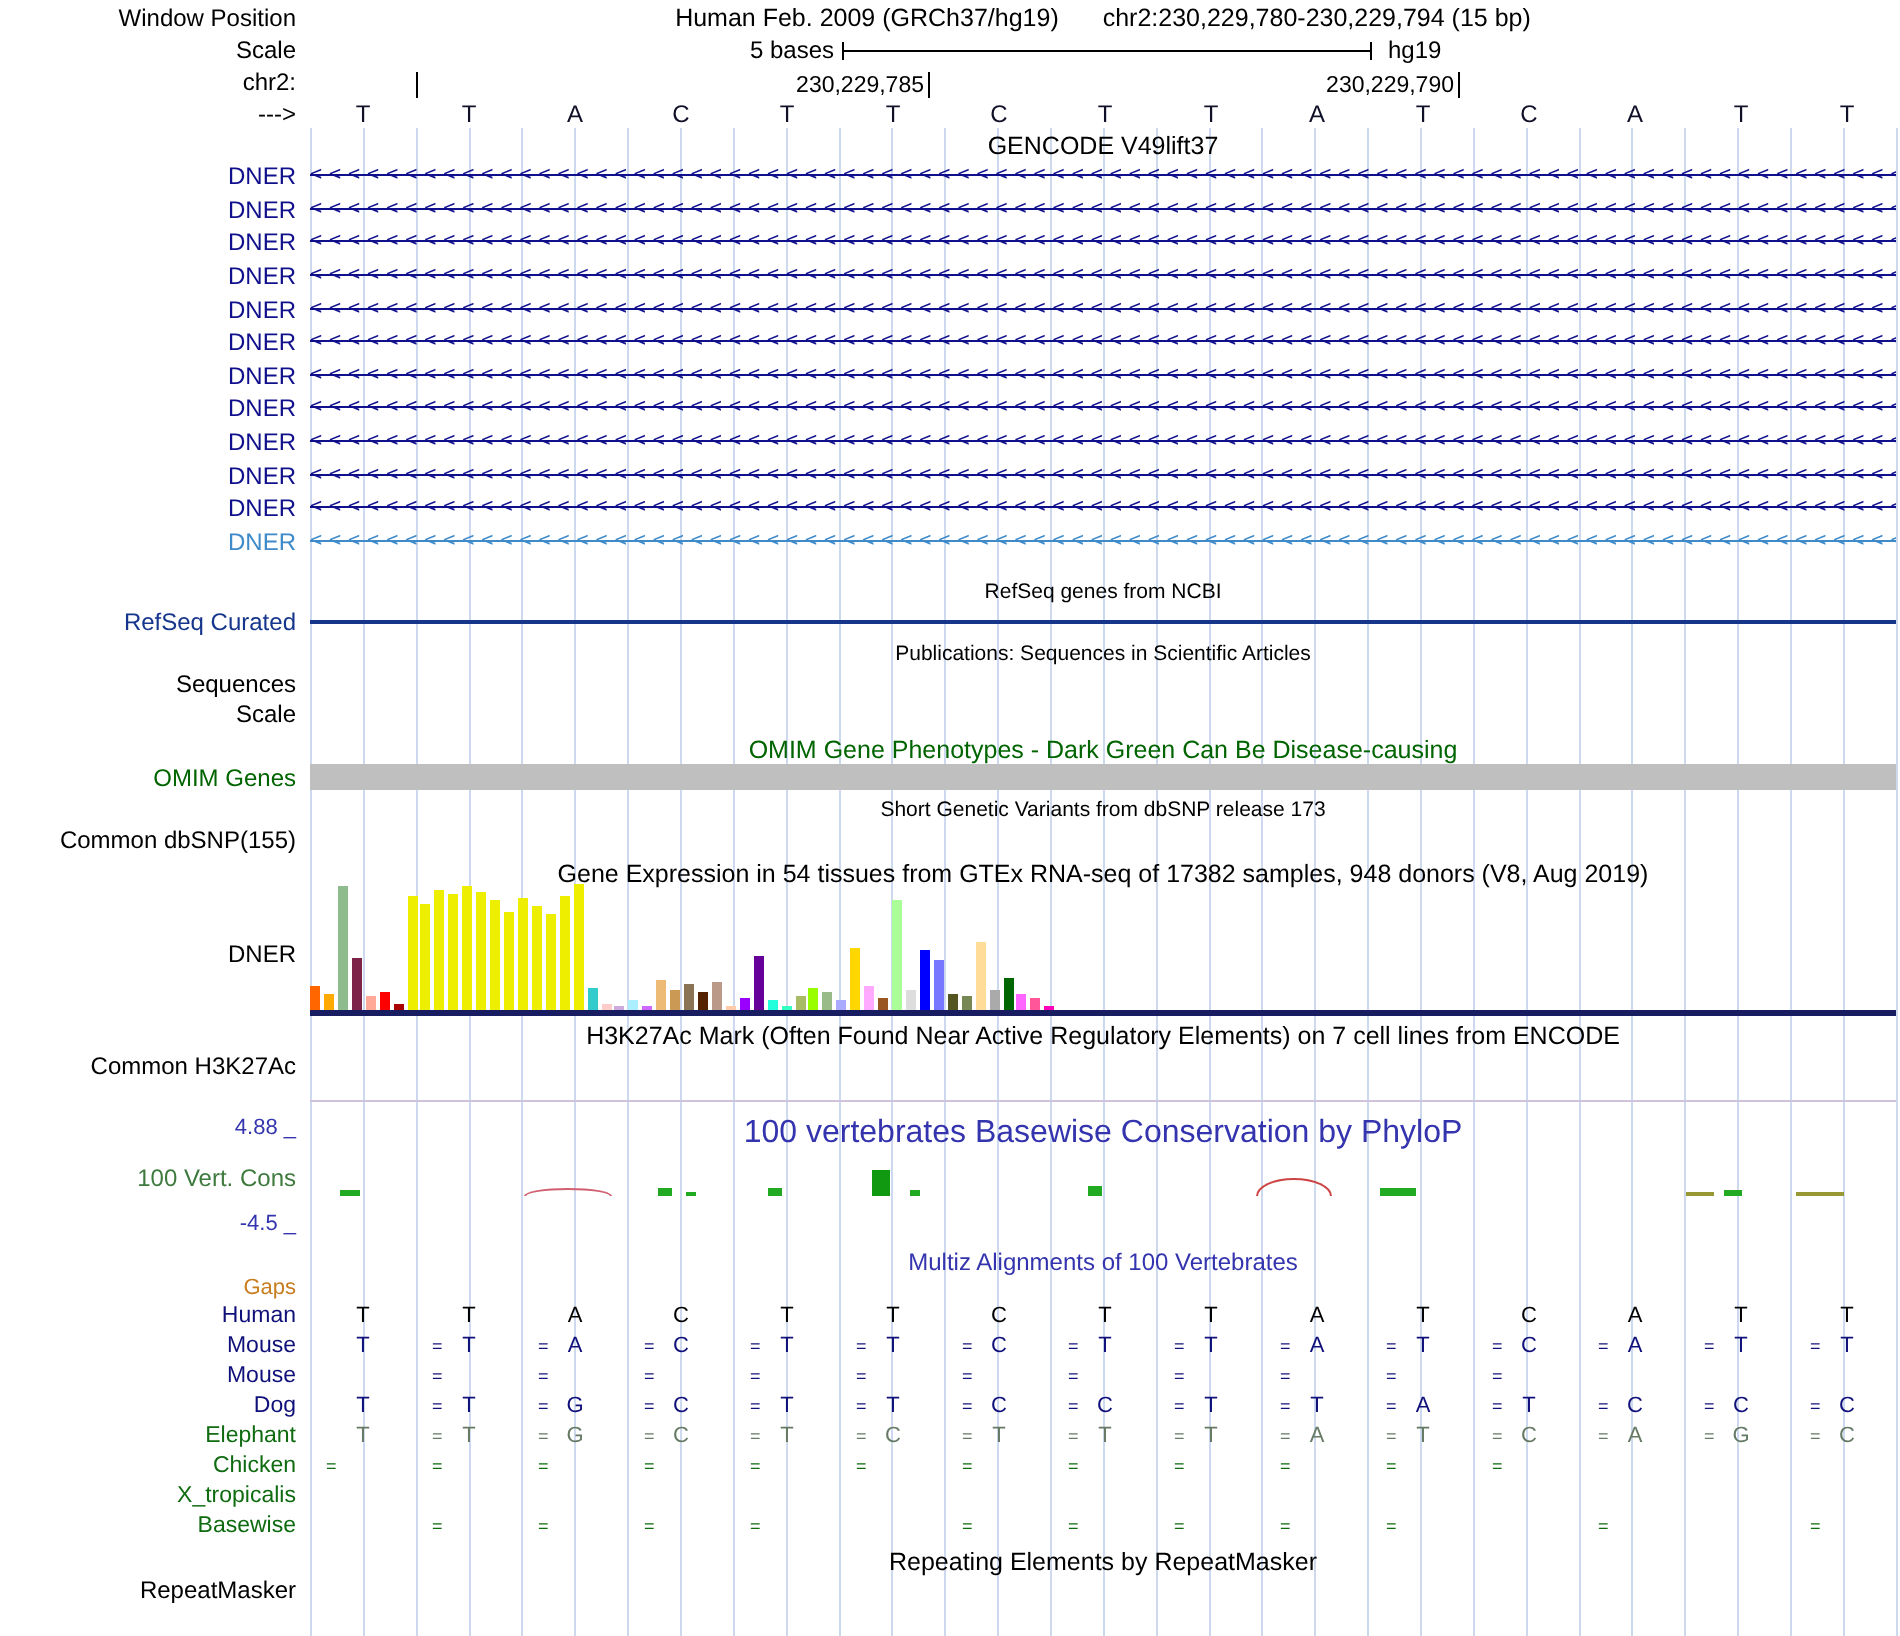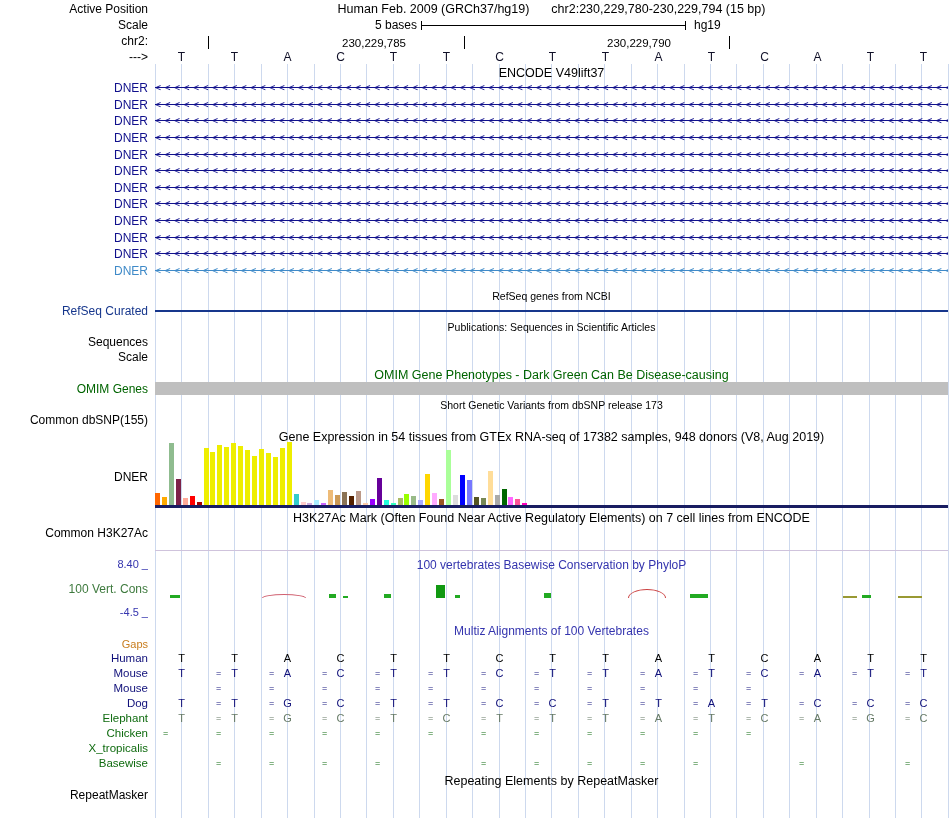--- a/index.html
+++ b/index.html
@@ -4,21 +4,21 @@
 <style>
   html,body{margin:0;padding:0;background:#fff;}
   .browser{position:relative;width:950px;height:818px;background:#fff;
            font-family:"Liberation Sans",sans-serif;color:#000;overflow:hidden;}
   .lab{position:absolute;left:0;width:148px;text-align:right;font-size:12px;white-space:nowrap;}
   .ctr{position:absolute;left:155px;width:793px;text-align:center;white-space:nowrap;font-size:12.5px;}
   .small{font-size:10.5px;}
   .gridlines{position:absolute;left:155px;top:64px;width:794px;height:754px;
      background:repeating-linear-gradient(to right,#cdd9ee 0,#cdd9ee 1px,transparent 1px,transparent 26.43px);}
   .hline{position:absolute;left:155px;width:793px;}
-  .rlabel{position:absolute;top:1px;width:120px;font-size:11.5px;}
+  .rlabel{position:absolute;top:1px;width:120px;text-align:right;font-size:11.5px;}
   .rtick{position:absolute;top:0;width:1px;height:13px;background:#000;}
   .base{position:absolute;top:0;width:53px;text-align:center;font-size:12px;color:#101028;}
   .genrow{position:absolute;left:155px;width:793px;height:12px;overflow:hidden;}
   .arrows{display:block;font-size:10px;line-height:11px;letter-spacing:3.5px;
           font-family:"DejaVu Sans Mono",monospace;}
   .gtexbars{position:absolute;left:155px;top:442px;width:793px;height:63px;}
   .gbar{position:absolute;bottom:0;width:5px;}
   .pmarks{position:absolute;left:155px;top:560px;width:793px;height:42px;}
   .pbar{position:absolute;}
   .parc{position:absolute;border:1px solid;border-bottom:none;
@@ -30,21 +30,21 @@
   .spbase{display:block;text-align:center;font-size:11px;line-height:15px;}
   .scalebar{position:absolute;top:25px;height:1px;background:#000;}
   .scaletick{position:absolute;top:21px;width:1px;height:9px;background:#000;}
 </style>
 </head>
 <body>
 
 <div class="browser" id="browser">
   <div class="gridlines"></div>
 
-  <div class="lab" style="top:2px">Active Position</div>
+  <div class="lab" style="top:2px">Window Position</div>
   <div class="ctr" style="top:2px"><span>Human Feb. 2009 (GRCh37/hg19)</span><span style="margin-left:22px">chr2:230,229,780-230,229,794 (15 bp)</span></div>
 
   <div class="lab" style="top:18px">Scale</div>
   <div style="position:absolute;left:155px;top:18px;width:262px;text-align:right;font-size:12px">5 bases</div>
   <div class="scalebar" style="left:421px;width:265px"></div>
   <div class="scaletick" style="left:421px"></div>
   <div class="scaletick" style="left:685px"></div>
   <div style="position:absolute;left:694px;top:18px;font-size:12px">hg19</div>
 
   <div class="lab" style="top:34px">chr2:</div>
@@ -68,21 +68,21 @@
       <span class="base" style="left: 526px;">T</span>
       <span class="base" style="left: 579px;">T</span>
       <span class="base" style="left: 632px;">A</span>
       <span class="base" style="left: 685px;">T</span>
       <span class="base" style="left: 738px;">C</span>
       <span class="base" style="left: 791px;">A</span>
       <span class="base" style="left: 844px;">T</span>
       <span class="base" style="left: 897px;">T</span>
     </div>
 
-  <div class="ctr" style="top:66px">ENCODE V49lift37</div>
+  <div class="ctr" style="top:66px">GENCODE V49lift37</div>
 
   <div class="ctr small" style="top:290px">RefSeq genes from NCBI</div>
   <div class="lab" style="top: 304px; color: rgb(22, 54, 140);">RefSeq Curated</div>
   <div class="hline" id="refseq-line" style="top: 310px; height: 2px; background: rgb(22, 54, 140);"></div>
 
   <div class="ctr small" style="top:321px">Publications: Sequences in Scientific Articles</div>
   <div class="lab" style="top:335px">Sequences</div>
   <div class="lab" style="top:350px">Scale</div>
 
   <div class="ctr" style="top: 368px; color: rgb(0, 100, 0);">OMIM Gene Phenotypes - Dark Green Can Be Disease-causing</div>
@@ -149,22 +149,22 @@
       <div class="gbar" style="left: 353px; height: 8px; background: rgb(255, 102, 255);"></div>
       <div class="gbar" style="left: 360px; height: 6px; background: rgb(255, 85, 153);"></div>
       <div class="gbar" style="left: 367px; height: 2px; background: rgb(255, 0, 187);"></div>
     </div>
   <div class="hline" id="gtex-baseline" style="top: 505px; height: 3px; background: rgb(24, 29, 97);"></div>
 
   <div class="ctr" style="top:511px">H3K27Ac Mark (Often Found Near Active Regulatory Elements) on 7 cell lines from ENCODE</div>
   <div class="lab" style="top:526px">Common H3K27Ac</div>
   <div class="hline" style="top:550px;height:1px;background:#cfc3dc"></div>
 
-  <div class="lab" style="top: 558px; font-size: 11px; color: rgb(52, 52, 174);">8.40 _</div>
-  <div class="ctr" style="top: 558px; font-size: 12px; color: rgb(52, 52, 174);">100 vertebrates Basewise Conservation by PhyloP</div>
+  <div class="lab" style="top: 558px; font-size: 11px; color: rgb(52, 52, 174);">4.88 _</div>
+  <div class="ctr" style="top: 558px; font-size: 16px; color: rgb(52, 52, 174);">100 vertebrates Basewise Conservation by PhyloP</div>
   <div class="lab" style="top: 582px; color: rgb(62, 122, 62);">100 Vert. Cons</div>
   <div class="pmarks" id="phylop-marks">
       <div class="pbar" style="left: 15px; width: 10px; height: 3px; top: 35px; background: rgb(34, 170, 34);"></div>
       <div class="parc" style="left: 107px; width: 44px; height: 4px; top: 34px; border-color: rgb(208, 96, 112);"></div>
       <div class="pbar" style="left: 174px; width: 7px; height: 4px; top: 34px; background: rgb(34, 170, 34);"></div>
       <div class="pbar" style="left: 188px; width: 5px; height: 2px; top: 36px; background: rgb(34, 170, 34);"></div>
       <div class="pbar" style="left: 229px; width: 7px; height: 4px; top: 34px; background: rgb(34, 170, 34);"></div>
       <div class="pbar" style="left: 281px; width: 9px; height: 13px; top: 25px; background: rgb(17, 153, 17);"></div>
       <div class="pbar" style="left: 300px; width: 5px; height: 3px; top: 35px; background: rgb(34, 170, 34);"></div>
       <div class="pbar" style="left: 389px; width: 7px; height: 5px; top: 33px; background: rgb(34, 170, 34);"></div>

